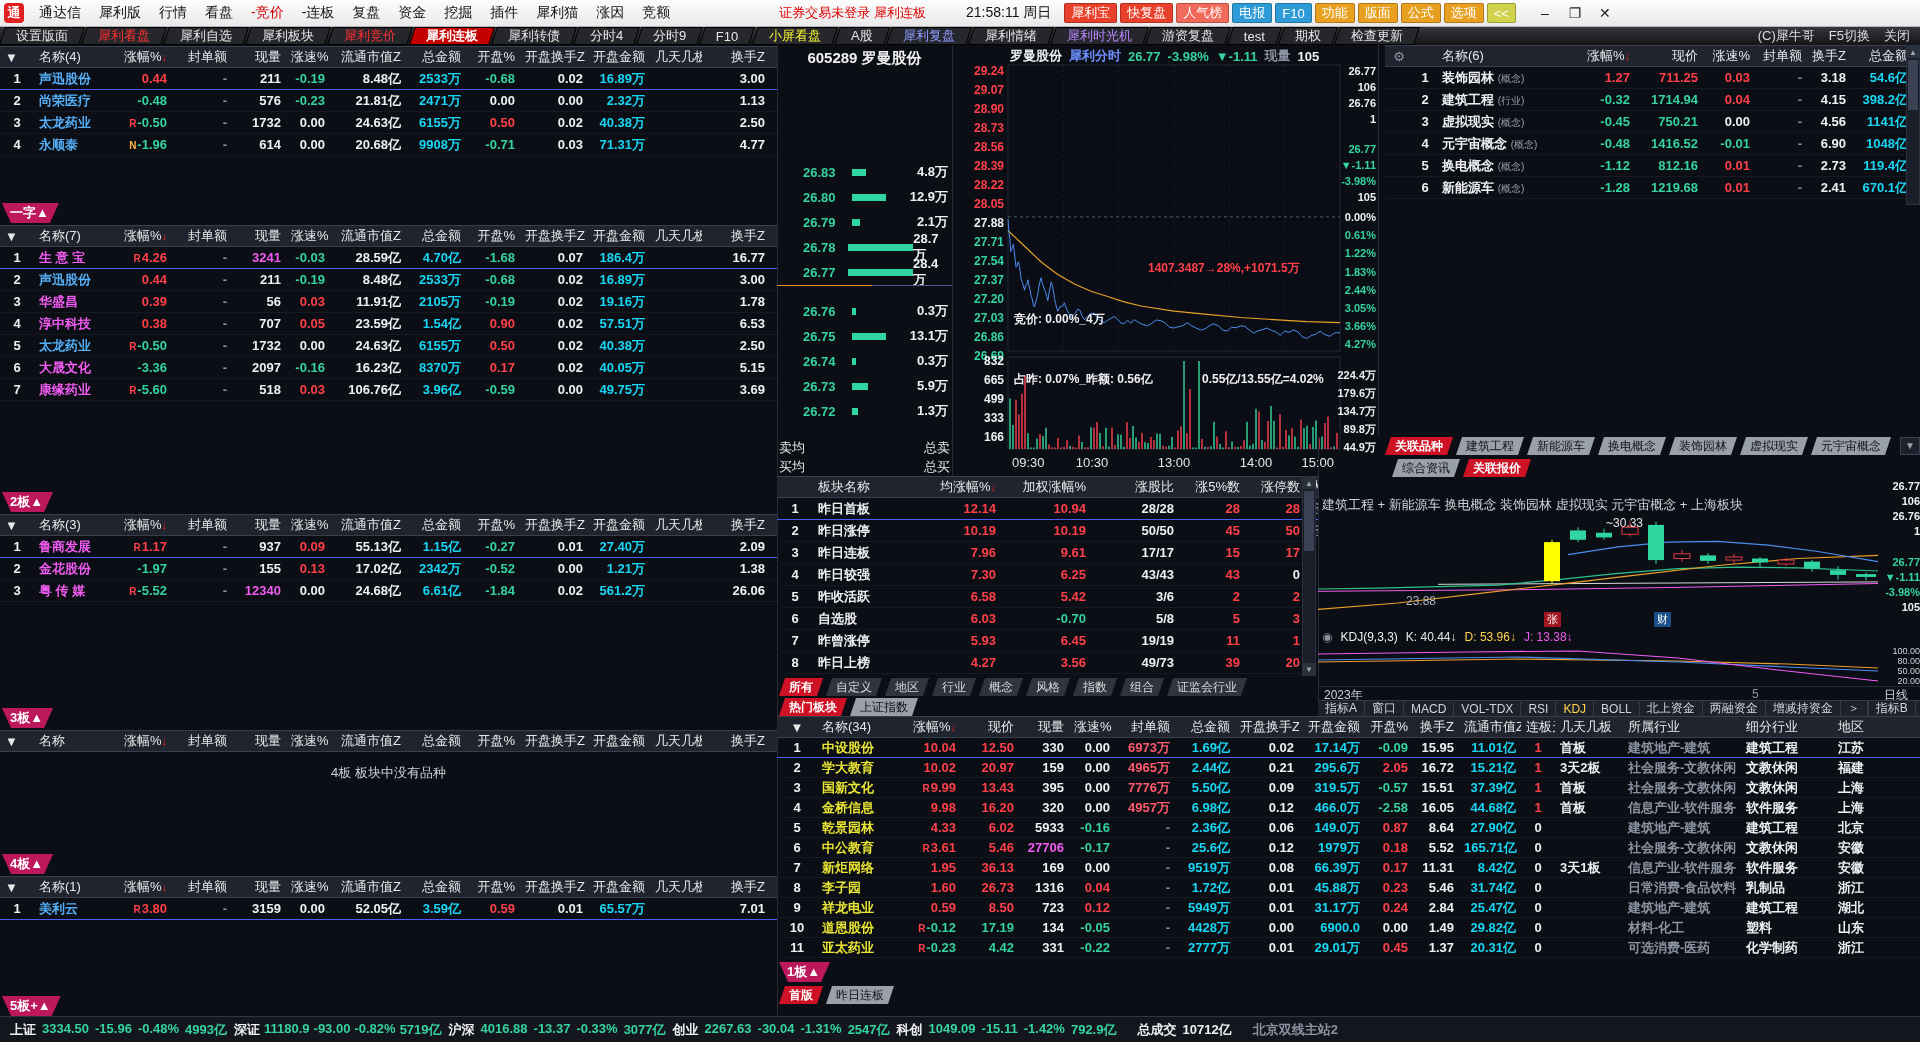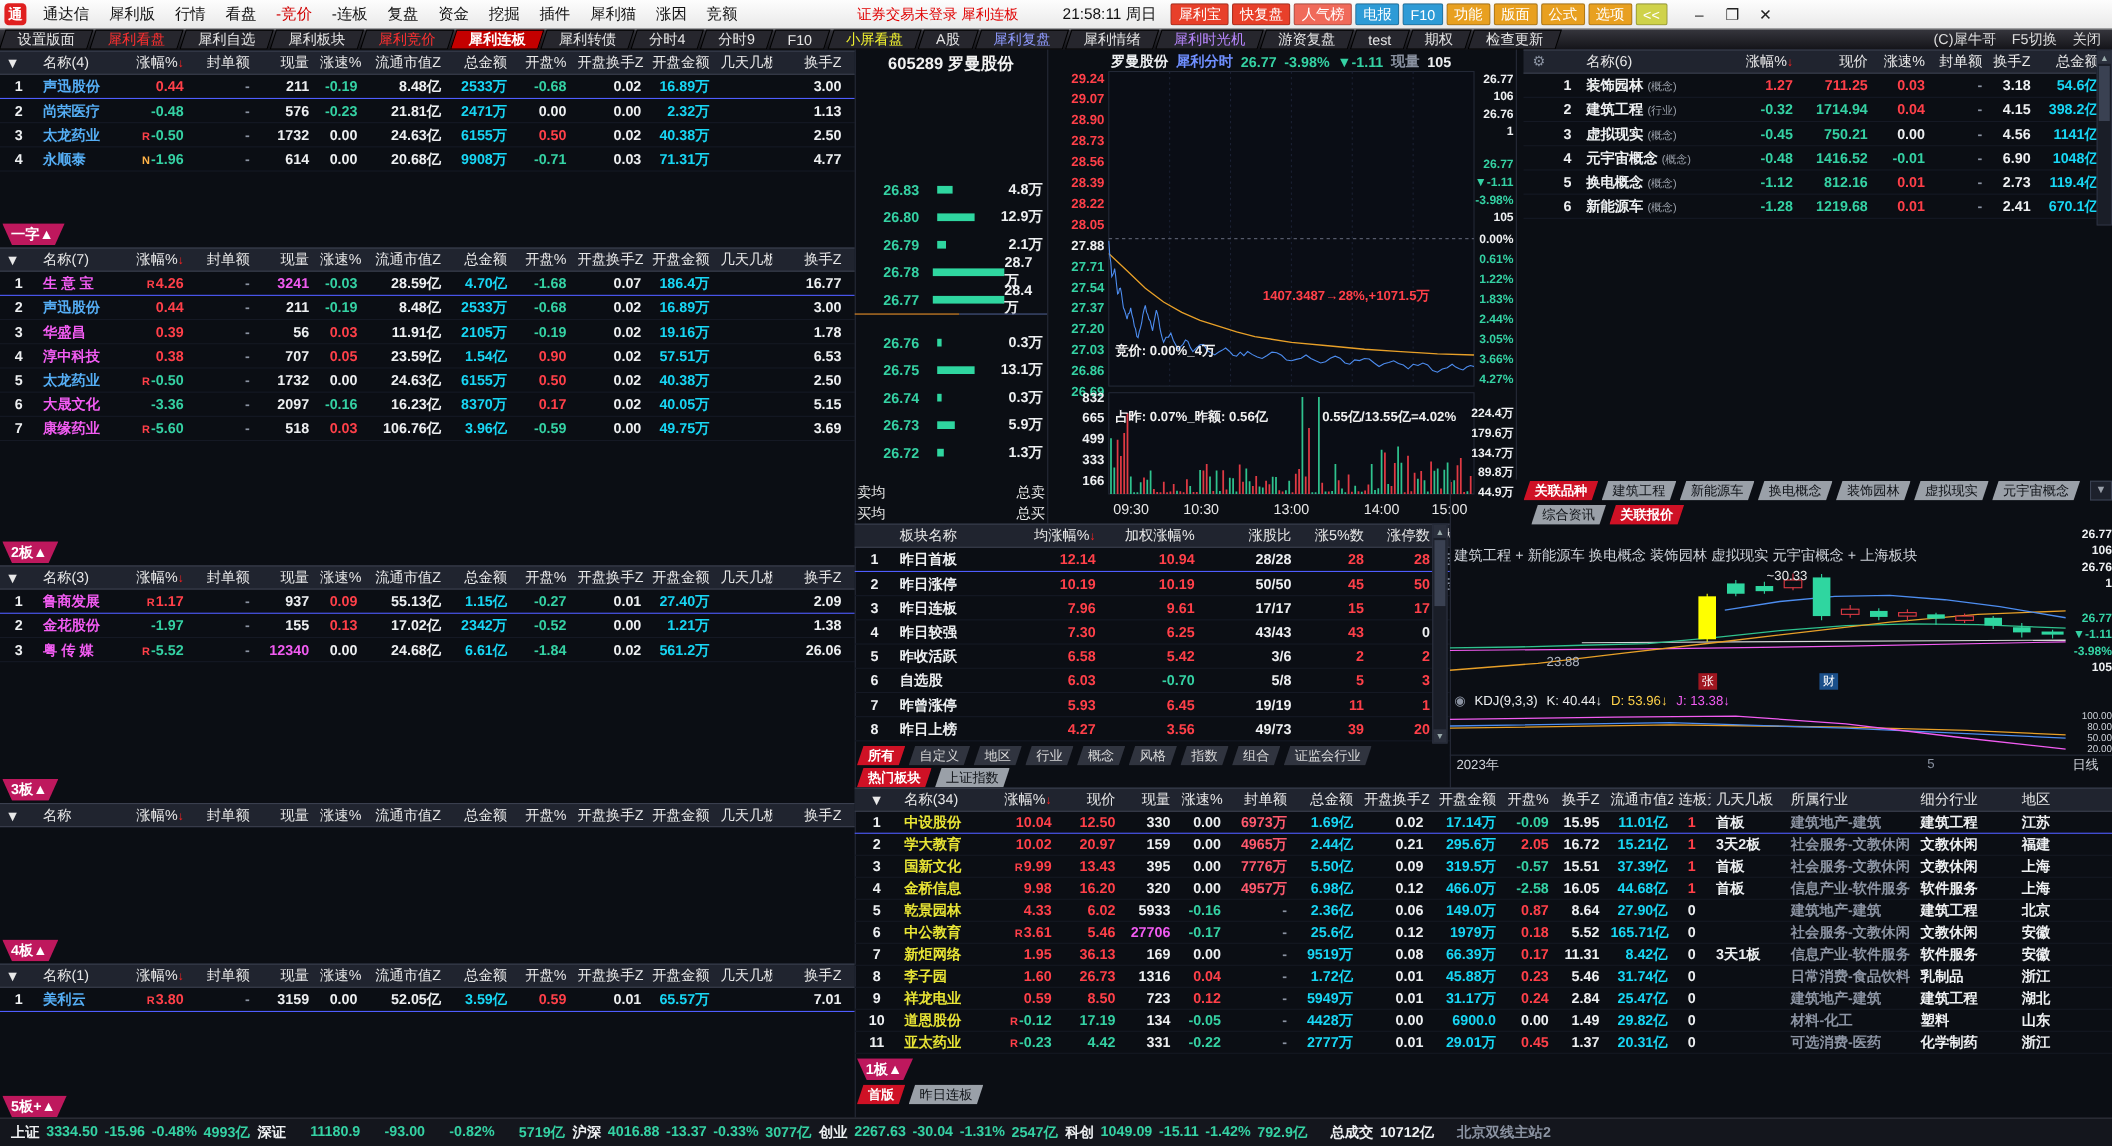--- a/index.html
+++ b/index.html
@@ -435,20 +435,21 @@
         <div class="cell hd r">现量</div>
         <div class="cell hd r">涨速%</div>
         <div class="cell hd r">流通市值Z</div>
         <div class="cell hd r">总金额</div>
         <div class="cell hd r">开盘%</div>
         <div class="cell hd r">开盘换手Z</div>
         <div class="cell hd r">开盘金额</div>
         <div class="cell hd r">几天几板</div>
         <div class="cell hd r">换手Z</div>
       </div>
+      <div style="position: absolute; left: 0px; top: 719px; width: 777px; text-align: center; font-size: 13px; color: rgb(207, 211, 218);">4板 板块中没有品种</div>
       <div class="seclabel" style="left: 2px; top: 809px;">4板▲</div>
       <div class="grid-head abs" style="left: 0px; top: 831px; width: 777px; grid-template-columns: 34px 82px 56px 60px 54px 44px 76px 60px 54px 68px 62px 52px 68px;">
         <div class="cell hd l">▼</div>
         <div class="cell hd l">名称(1)</div>
         <div class="cell hd r">涨幅%<span class="arrow-dn">↓</span></div>
         <div class="cell hd r">封单额</div>
         <div class="cell hd r">现量</div>
         <div class="cell hd r">涨速%</div>
         <div class="cell hd r">流通市值Z</div>
         <div class="cell hd r">总金额</div>
@@ -1263,30 +1264,46 @@
         <div style="position: absolute; right: 0px; top: 93px; font-size: 11px; font-weight: bold; color: rgb(53, 210, 164);">▼-1.11</div>
         <div style="position: absolute; right: 0px; top: 108px; font-size: 11px; font-weight: bold; color: rgb(53, 210, 164);">-3.98%</div>
         <div style="position: absolute; right: 0px; top: 123px; font-size: 11px; font-weight: bold; color: rgb(238, 240, 242);">105</div>
         <div style="position: absolute; right: 0px; top: 168px; font-size: 9px; color: rgb(207, 211, 218);">100.00</div>
         <div style="position: absolute; right: 0px; top: 178px; font-size: 9px; color: rgb(207, 211, 218);">80.00</div>
         <div style="position: absolute; right: 0px; top: 188px; font-size: 9px; color: rgb(207, 211, 218);">50.00</div>
         <div style="position: absolute; right: 0px; top: 198px; font-size: 9px; color: rgb(207, 211, 218);">20.00</div>
       </div>
   </div>
 
+  <div id="indicator-bar" class="abs" style="left:1318px;top:700px;width:602px;height:16px;background:#1d212c;border-top:1px solid #343a48;display:flex;align-items:center;font-size:12px;">
+      <span style="padding: 0px 7px; border-right: 1px solid rgb(52, 58, 72); color: rgb(207, 211, 218); white-space: nowrap;">指标A</span>
+      <span style="padding: 0px 7px; border-right: 1px solid rgb(52, 58, 72); color: rgb(207, 211, 218); white-space: nowrap;">窗口</span>
+      <span style="padding: 0px 7px; border-right: 1px solid rgb(52, 58, 72); color: rgb(207, 211, 218); white-space: nowrap;">MACD</span>
+      <span style="padding: 0px 7px; border-right: 1px solid rgb(52, 58, 72); color: rgb(207, 211, 218); white-space: nowrap;">VOL-TDX</span>
+      <span style="padding: 0px 7px; border-right: 1px solid rgb(52, 58, 72); color: rgb(207, 211, 218); white-space: nowrap;">RSI</span>
+      <span style="padding: 0px 7px; border-right: 1px solid rgb(52, 58, 72); color: rgb(255, 210, 74); white-space: nowrap;">KDJ</span>
+      <span style="padding: 0px 7px; border-right: 1px solid rgb(52, 58, 72); color: rgb(207, 211, 218); white-space: nowrap;">BOLL</span>
+      <span style="padding: 0px 7px; border-right: 1px solid rgb(52, 58, 72); color: rgb(207, 211, 218); white-space: nowrap;">北上资金</span>
+      <span style="padding: 0px 7px; border-right: 1px solid rgb(52, 58, 72); color: rgb(207, 211, 218); white-space: nowrap;">两融资金</span>
+      <span style="padding: 0px 7px; border-right: 1px solid rgb(52, 58, 72); color: rgb(207, 211, 218); white-space: nowrap;">增减持资金</span>
+      <span style="padding: 0px 7px; border-right: 1px solid rgb(52, 58, 72); color: rgb(207, 211, 218); white-space: nowrap;">＞</span>
+      <span style="margin-left: auto;"></span>
+      <span style="padding: 0px 7px; border-left: 1px solid rgb(52, 58, 72); color: rgb(207, 211, 218); white-space: nowrap;">指标B</span>
+      <span style="padding: 0px 7px; border-left: 1px solid rgb(52, 58, 72); color: rgb(207, 211, 218); white-space: nowrap;">模 板</span>
+    </div>
 
   <div id="statusbar" class="abs">
       <span style="display: flex; gap: 6px;">
         <span class="w">上证</span>
         <span class="grn">3334.50</span>
         <span class="grn">-15.96</span>
         <span class="grn">-0.48%</span>
         <span class="grn">4993亿</span>
       </span>
-      <span style="display: flex; gap: 22px;">
+      <span style="display: flex; gap: 4px;">
         <span class="w">深证</span>
         <span class="grn">11180.9</span>
         <span class="grn">-93.00</span>
         <span class="grn">-0.82%</span>
         <span class="grn">5719亿</span>
       </span>
       <span style="display: flex; gap: 6px;">
         <span class="w">沪深</span>
         <span class="grn">4016.88</span>
         <span class="grn">-13.37</span>

